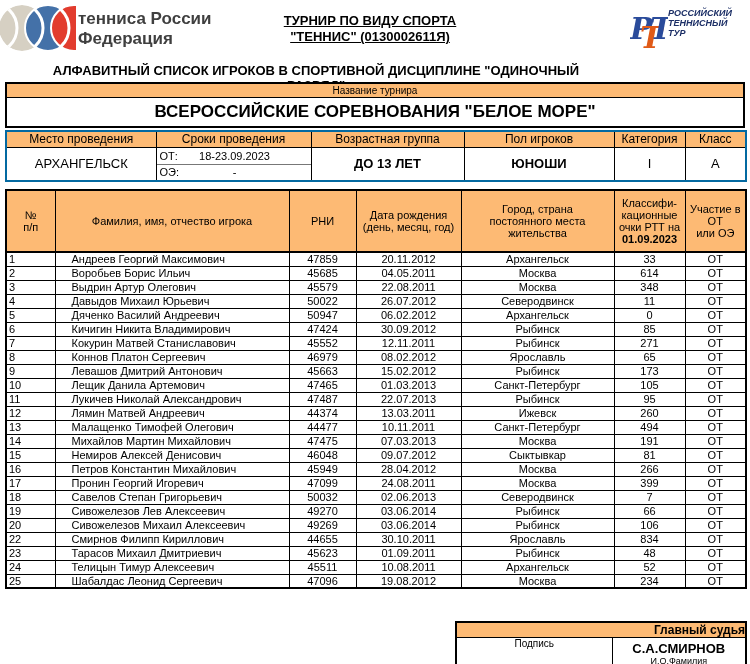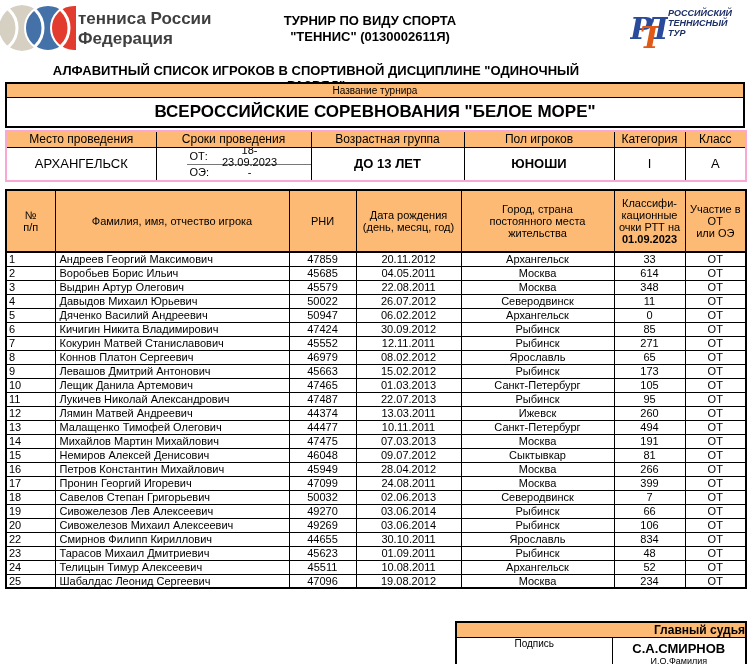--- a/index.html
+++ b/index.html
@@ -9,57 +9,57 @@
     font-family:"Liberation Sans", sans-serif;
     color:#000;
     position:relative;
     overflow:hidden;
   }
   .abs { position:absolute; }
 
   
   .balls { left:0; top:4px; }
   .ftr-name { left:78px; top:9px; font-size:17px; line-height:20px; font-weight:600; color:#3f3f3f; }
-  .tourn-type { left:250px; top:13px; width:240px; text-align:center; font-weight:bold; font-size:13px; line-height:16px; }
+  .tourn-type { left:250px; top:13px; width:240px; text-align:center; font-weight:bold; font-size:13px; line-height:16px;text-decoration:underline; }
   .rtt { left:630px; top:5px; width:118px; height:48px; display:flex; align-items:flex-start; }
   .rtt-text { font-size:9px; line-height:10px; font-weight:bold; font-style:italic; color:#1c2f66; padding-top:3px; }
 
   
   .page-title { top:63px; left:0; width:596px; text-align:center; font-weight:bold; font-size:13px;padding-left:36px; }
 
   
   table { border-collapse:collapse; table-layout:fixed; }
   td, th { border:1px solid #000; overflow:hidden; }
   .grayhead { background:#fdba74; }
 
   .name-table { top:82px; left:5px; width:740px; border:2px solid #000; }
   .name-table .lbl { height:14px; font-size:10px; text-align:center; font-weight:normal; }
   .name-table .val { height:30px; font-size:17px; font-weight:bold; text-align:center; }
 
-  .info-table { top:130px; left:5px; width:740px; border:2px solid #f9a8d4; }
+  .info-table { top:130px; left:5px; width:740px; border:2px solid #0369a1; }
   .info-table th { height:16px; font-size:12px; font-weight:normal; text-align:center; }
   .info-table td { height:33px; font-size:13px; text-align:center; vertical-align:middle; }
   .info-table td.bold { font-weight:bold; }
   .dates-cell { padding:0; vertical-align:top; }
-  .dates-row { display:flex; height:16px; font-size:11px; align-items:center;margin-left:30px; }
+  .dates-row { display:flex; height:16px; font-size:11px; align-items:center; }
   .dates-row + .dates-row { border-top:1px solid #777; }
   .dates-row .dlabel { width:34px; padding-left:3px; text-align:left; }
   .dates-row .dvalue { flex:1; text-align:center; padding-right:32px; }
 
   
   .players-table { top:189px; left:5px; width:740px; border:2px solid #000; }
   .players-table th {
     font-size:11px; font-weight:normal; line-height:12px;
     text-align:center; vertical-align:middle;
     white-space:pre-line; height:62px; border-bottom:2px solid #000;
   }
   .players-table th .bdate { font-weight:bold; display:block; }
   .players-table td { height:14px; font-size:11px; line-height:12px; text-align:center; vertical-align:middle; white-space:nowrap; }
   .players-table td.c-num { text-align:left; padding-left:2px; }
-  .players-table td.c-name { text-align:left; padding-left:4px; }
+  .players-table td.c-name { text-align:left; padding-left:16px; }
 
   
   .judge-table { top:621px; left:455px; width:290px; border:2px solid #000; }
   .judge-table .jhead { height:14px; font-size:12px; font-weight:bold; text-align:right; }
   .judge-table .jbody { height:27px; vertical-align:bottom; }
   .sig-cell { text-align:center; font-size:10px; padding-bottom:18px; }
   .name-cell { text-align:center; padding-bottom:1px; }
   .judge-name { font-size:13px; font-weight:bold; line-height:14px; }
   .name-caption { font-size:9px; line-height:10px; }
 </style>

